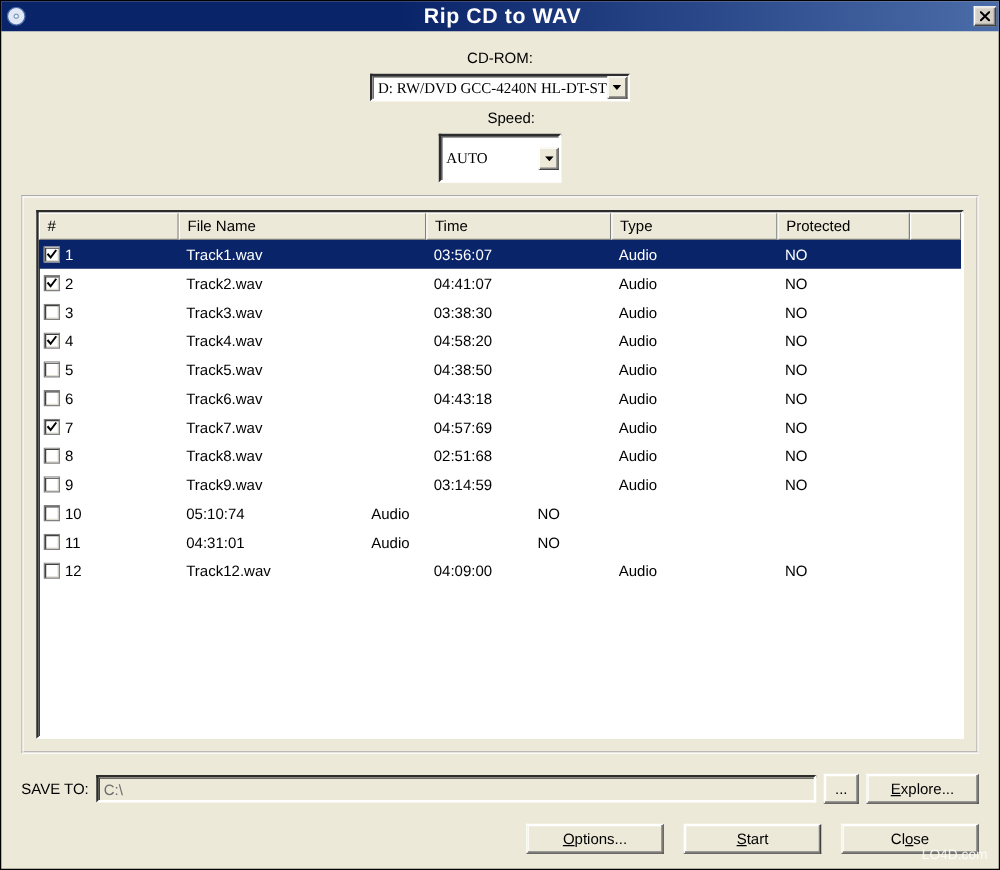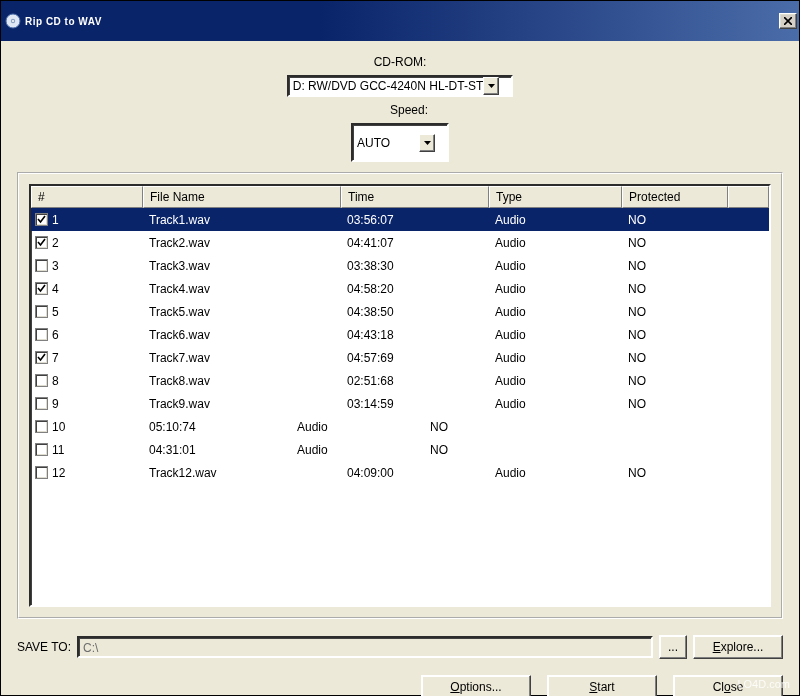--- a/index.html
+++ b/index.html
@@ -13,28 +13,29 @@
     overflow: hidden;
   }
   .window {
     width: 800px;
     height: 696px;
     background: #ece9d8;
     border: 1px solid #000;
   }
   
   .titlebar {
-    height: 40px;
+    height: 24px;
     background: linear-gradient(to right, #0a246a, #0a246a 40%, #4a6ca8 100%);
     display: flex;
     align-items: center;
     padding: 0 2px 0 4px;
     color: #fff;
     font-weight: bold;
-    font-size: 10px;
+    font-size: 17px;
+    text-align: center;
   }
   .titlebar .app-icon {
     width: 16px; height: 16px; margin-right: 4px;
     display: inline-flex; align-items: center; justify-content: center;
   }
   .titlebar .title { flex: 1; letter-spacing: 0.5px; }
   .titlebar .close-btn {
     width: 18px; height: 16px;
     background: #d4d0c8;
     border: 1px solid #fff;
@@ -70,23 +71,24 @@
     height: 39px;
     background: #fff;
     border: 2px inset #fff;
     border-top-color: #808080;
     border-left-color: #808080;
     border-right-color: #fff;
     border-bottom-color: #fff;
     box-shadow: inset 1px 1px 0 #404040;
     display: flex;
     align-items: center;
-    padding: 0 12px 0 4px;
+    padding: 0 0 0 4px;
     font-size: 12px;
     position: relative;
+    font-family: Liberation Serif, serif;
   }
   .combo .combo-text { flex: 1; }
   .combo .combo-btn {
     width: 16px; height: 18px;
     background: #ece9d8;
     border: 1px solid #fff;
     border-right-color: #404040;
     border-bottom-color: #404040;
     box-shadow: inset -1px -1px 0 #808080;
     display: flex; align-items: center; justify-content: center;

